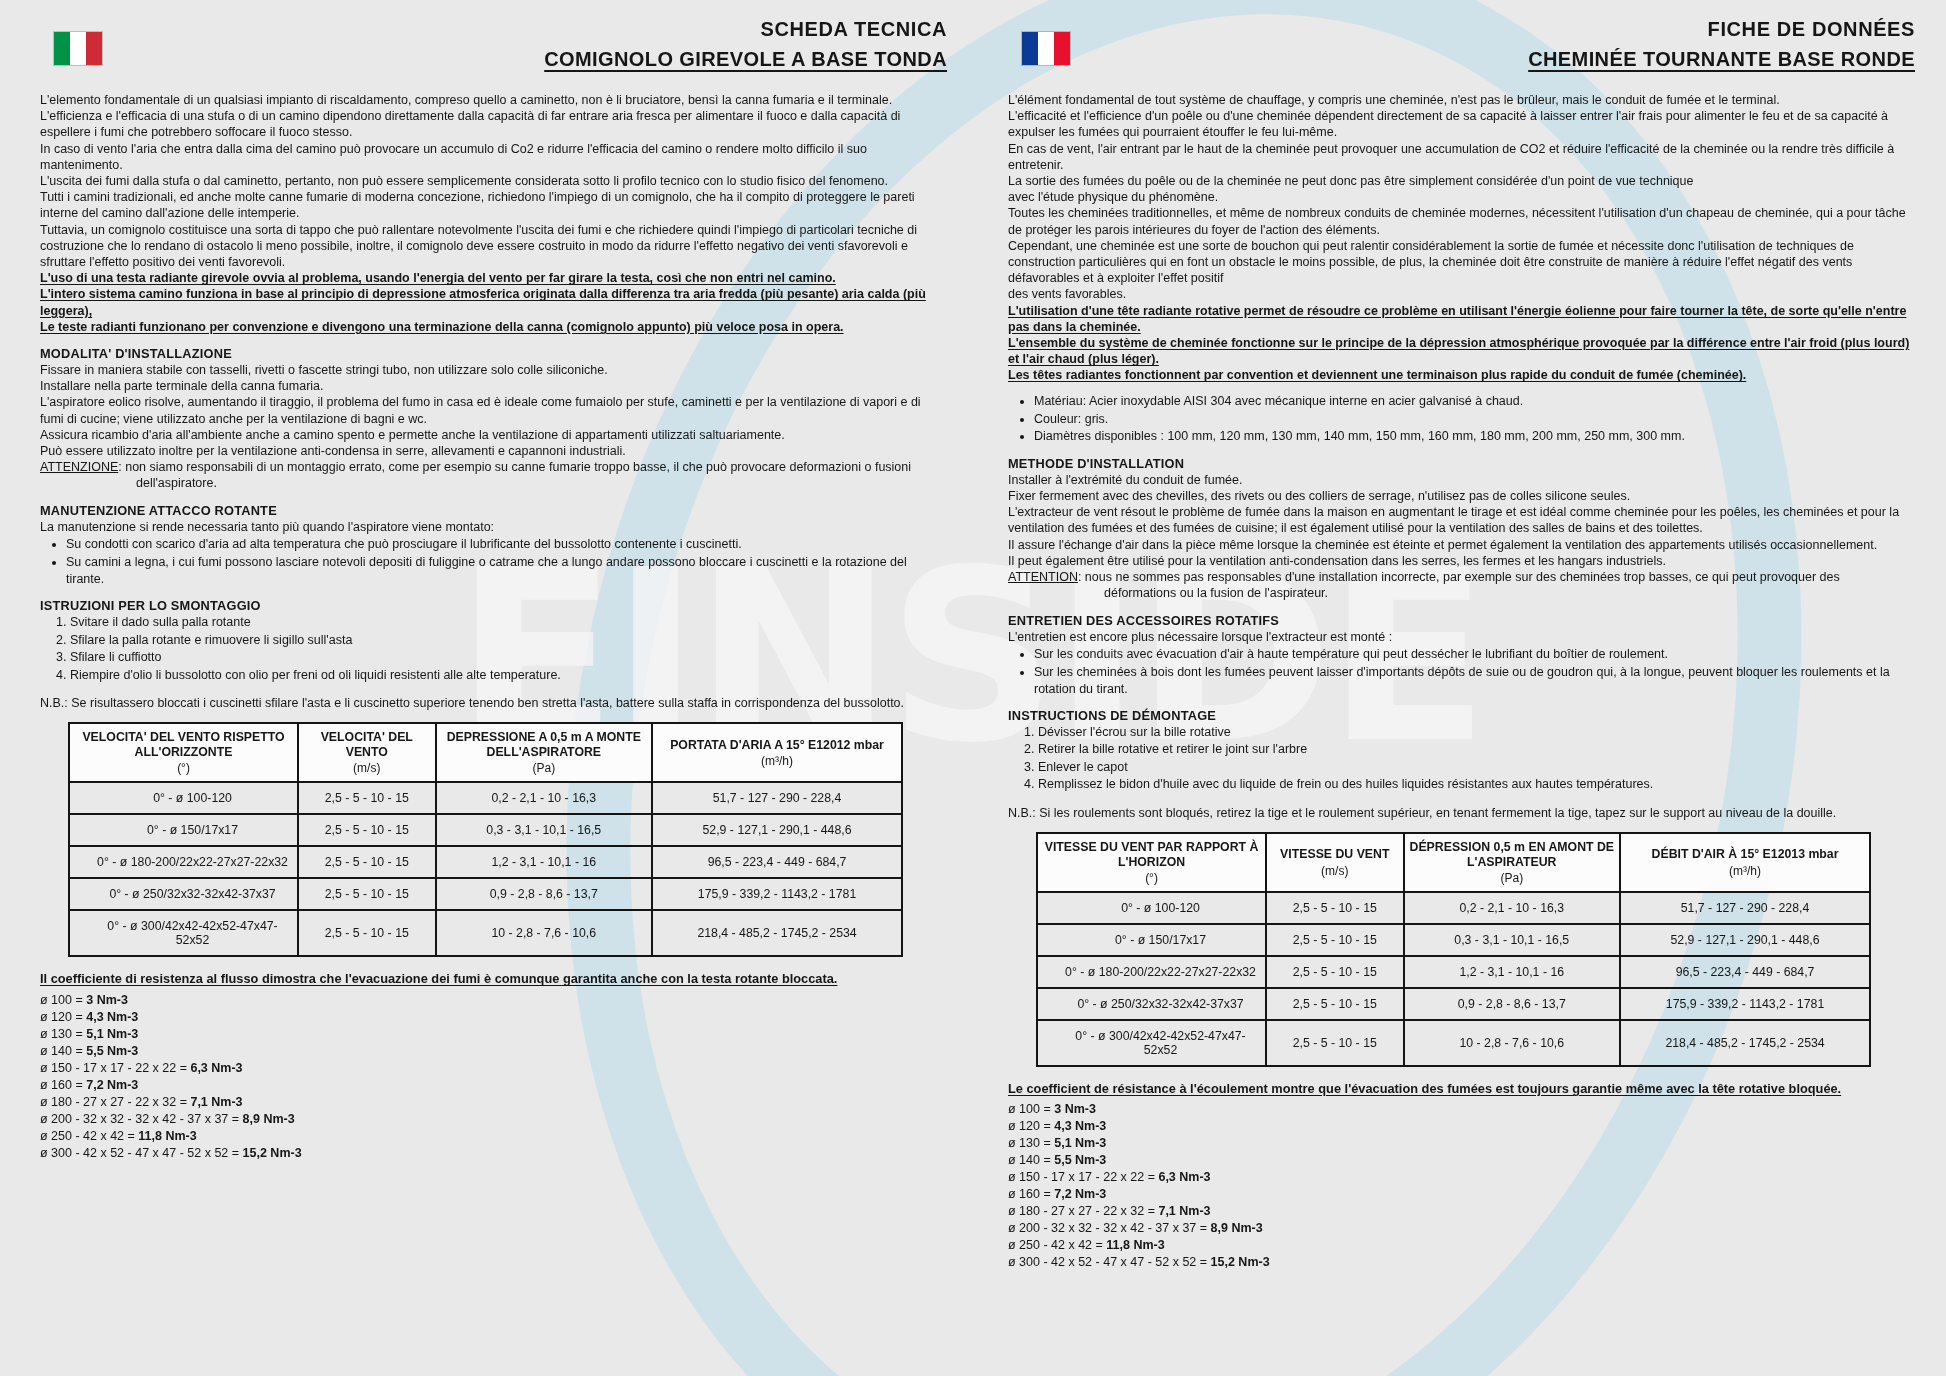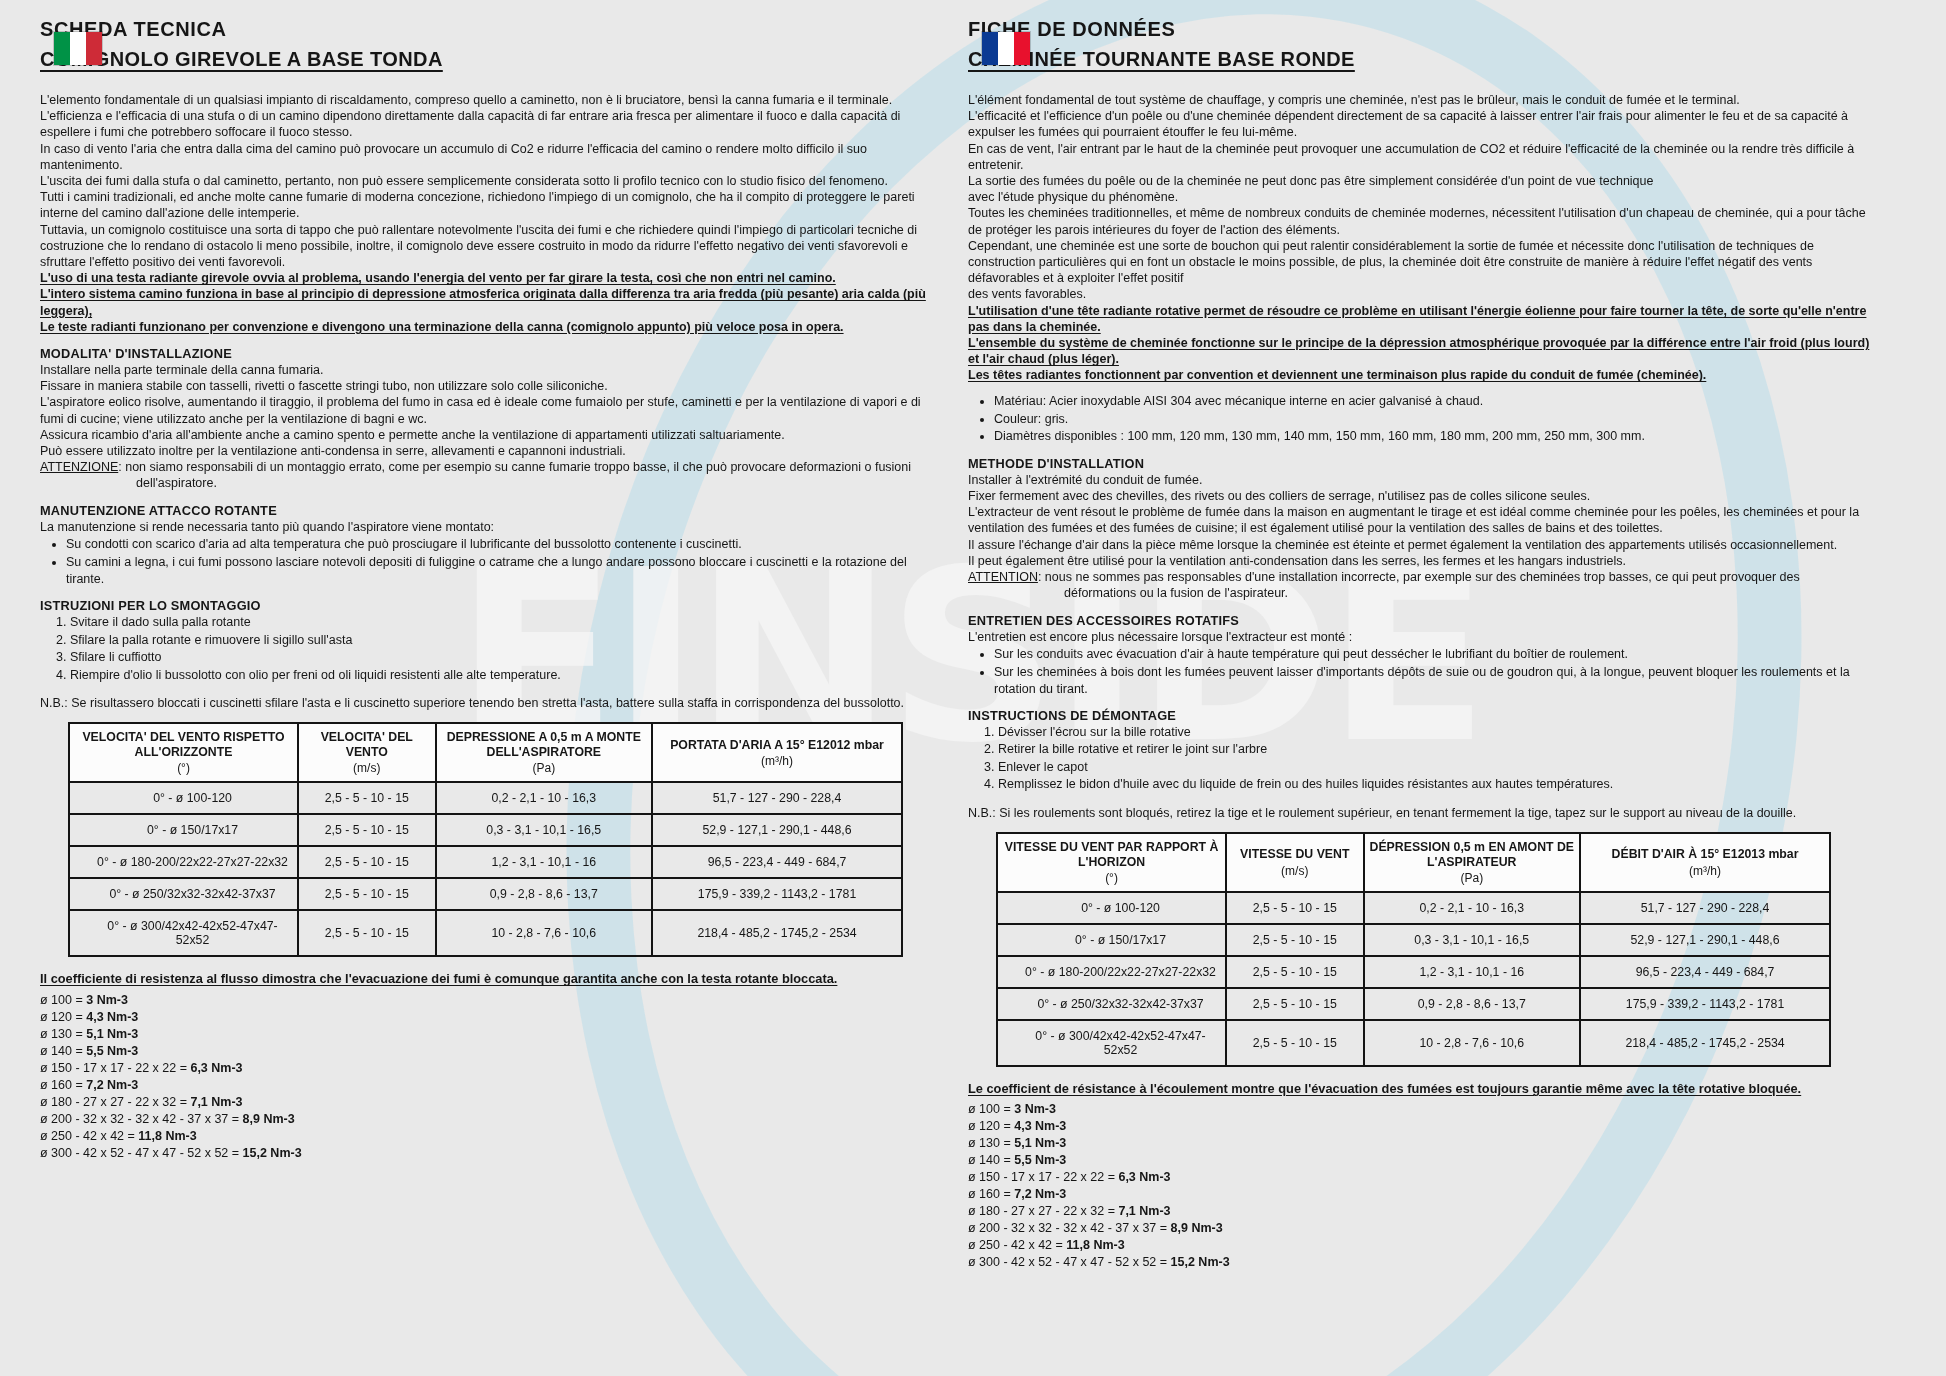--- a/index.html
+++ b/index.html
@@ -8,23 +8,23 @@
 
   
   .wm-circle{position:absolute;left:580px;top:-60px;width:1080px;height:1480px;
     border:64px solid rgba(150,212,236,0.30);border-radius:50%;transform:rotate(14deg);z-index:0;}
   .wm-text{position:absolute;left:455px;top:518px;font-size:238px;font-weight:bold;
     letter-spacing:-6px;color:#f6f6f6;opacity:0.78;z-index:0;white-space:nowrap;
     font-family:"DejaVu Sans",sans-serif;}
 
   .col{position:absolute;top:10px;width:907px;z-index:1;}
   .col.left{left:40px;}
-  .col.right{left:968px;}
-
-  .col-header{position:relative;text-align:left;margin-bottom:10px;min-height:72px;}
+  .col.right{left:1008px;}
+
+  .col-header{position:relative;text-align:right;margin-bottom:10px;min-height:72px;}
   .flag{position:absolute;left:14px;top:22px;width:48px;height:33px;display:flex;
     box-shadow:0 0 0 1px rgba(0,0,0,0.18);}
   .flag span{flex:1;}
   .flag-it span:nth-child(1){background:#009246;}
   .flag-it span:nth-child(2){background:#ffffff;}
   .flag-it span:nth-child(3){background:#ce2b37;}
   .flag-fr span:nth-child(1){background:#0a3a93;}
   .flag-fr span:nth-child(2){background:#ffffff;}
   .flag-fr span:nth-child(3){background:#e8112d;}
   .title1{font-size:20px;font-weight:bold;letter-spacing:0.6px;padding-top:8px;}
@@ -100,22 +100,22 @@
       <p>L'uso di una testa radiante girevole ovvia al problema, usando l'energia del vento per far girare la testa, così che non entri nel camino.</p>
           <p>L'intero sistema camino funziona in base al principio di depressione atmosferica originata dalla differenza tra aria fredda (più pesante) aria calda (più leggera),</p>
           <p>Le teste radianti funzionano per convenzione e divengono una terminazione della canna (comignolo appunto) più veloce posa in opera.</p>
         </div>
 
 
       <div class="section">
         <h3>MODALITA' D'INSTALLAZIONE</h3>
         <div>
 
-        <p>Installare nella parte terminale della canna fumaria.</p>
-            <p>Fissare in maniera stabile con tasselli, rivetti o fascette stringi tubo, non utilizzare solo colle siliconiche.</p>
+        <p>Fissare in maniera stabile con tasselli, rivetti o fascette stringi tubo, non utilizzare solo colle siliconiche.</p>
+            <p>Installare nella parte terminale della canna fumaria.</p>
             <p>L'aspiratore eolico risolve, aumentando il tiraggio, il problema del fumo in casa ed è ideale come fumaiolo per stufe, caminetti e per la ventilazione di vapori e di fumi di cucine; viene utilizzato anche per la ventilazione di bagni e wc.</p>
             <p>Assicura ricambio d'aria all'ambiente anche a camino spento e permette anche la ventilazione di appartamenti utilizzati saltuariamente.</p>
             <p>Può essere utilizzato inoltre per la ventilazione anti-condensa in serre, allevamenti e capannoni industriali.</p>
           </div>
         <p class="attention"><span class="attn-label">ATTENZIONE</span><span>: non siamo responsabili di un montaggio errato, come per esempio su canne fumarie troppo basse, il che può provocare deformazioni o fusioni dell'aspiratore.</span></p>
       </div>
 
       <div class="section">
         <h3>MANUTENZIONE ATTACCO ROTANTE</h3>
         <p>La manutenzione si rende necessaria tanto più quando l'aspiratore viene montato:</p>

